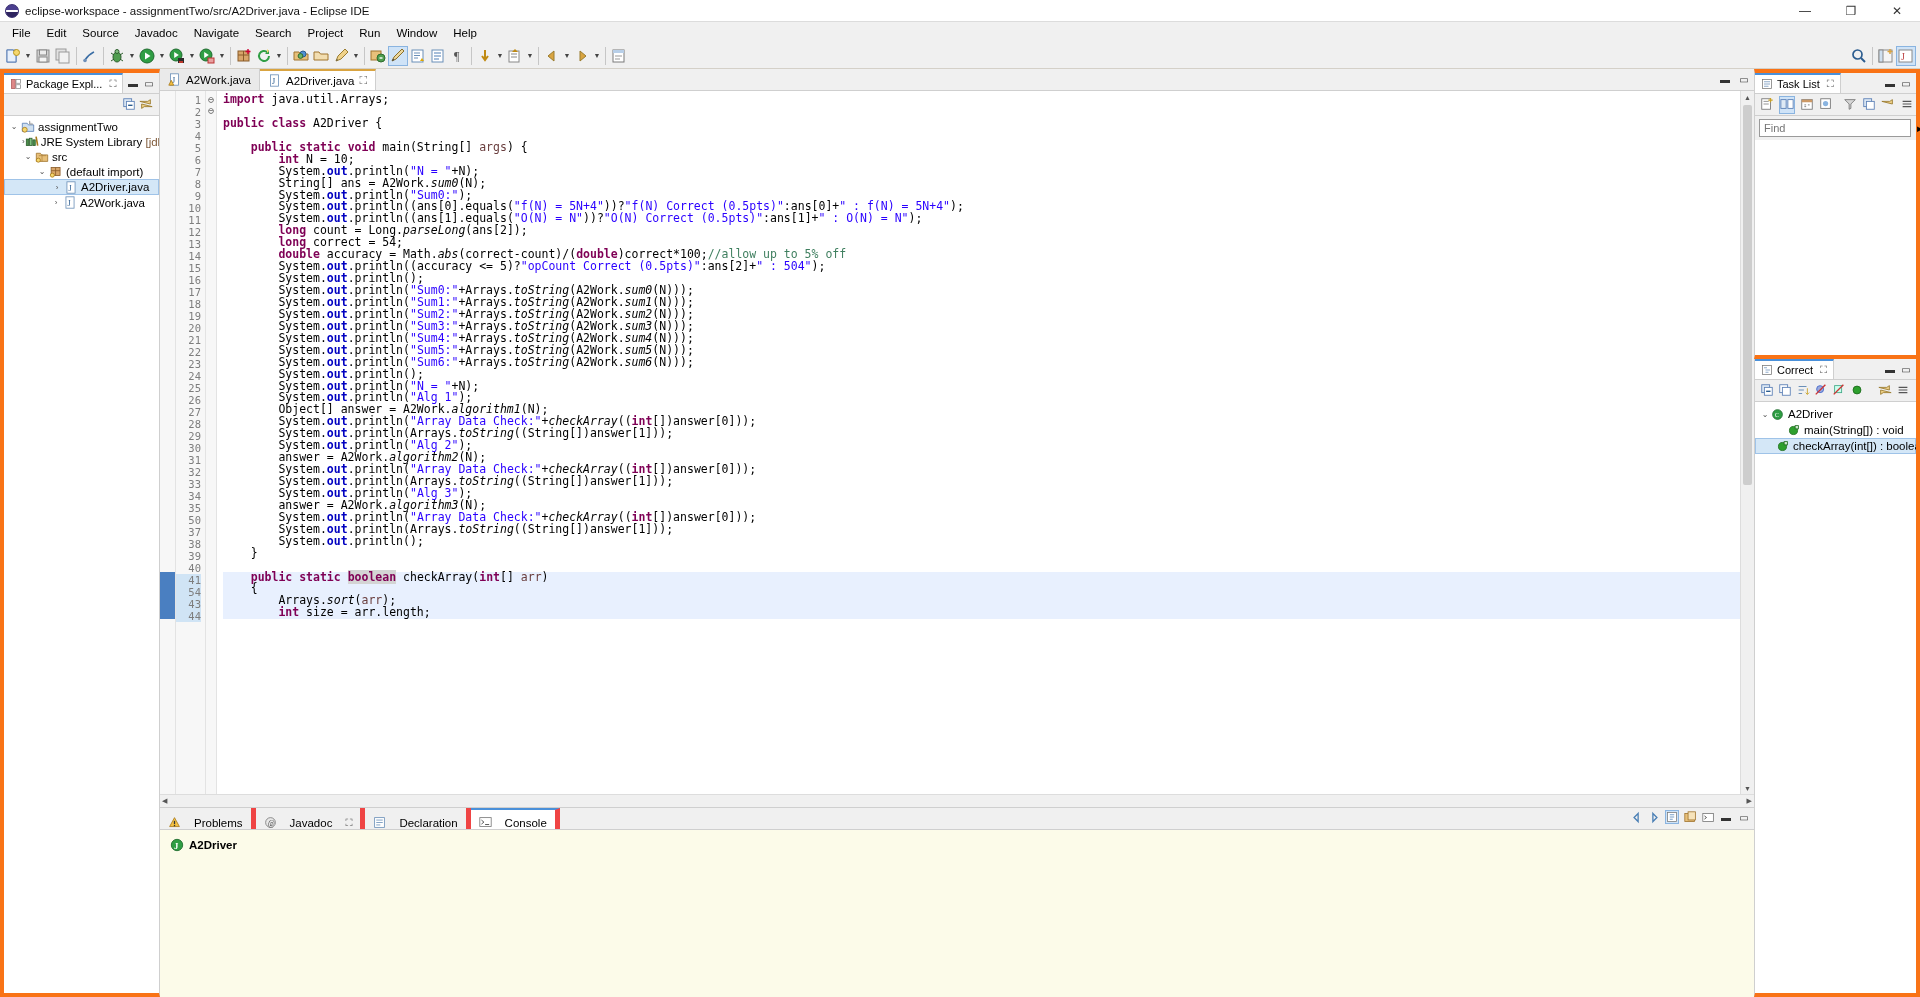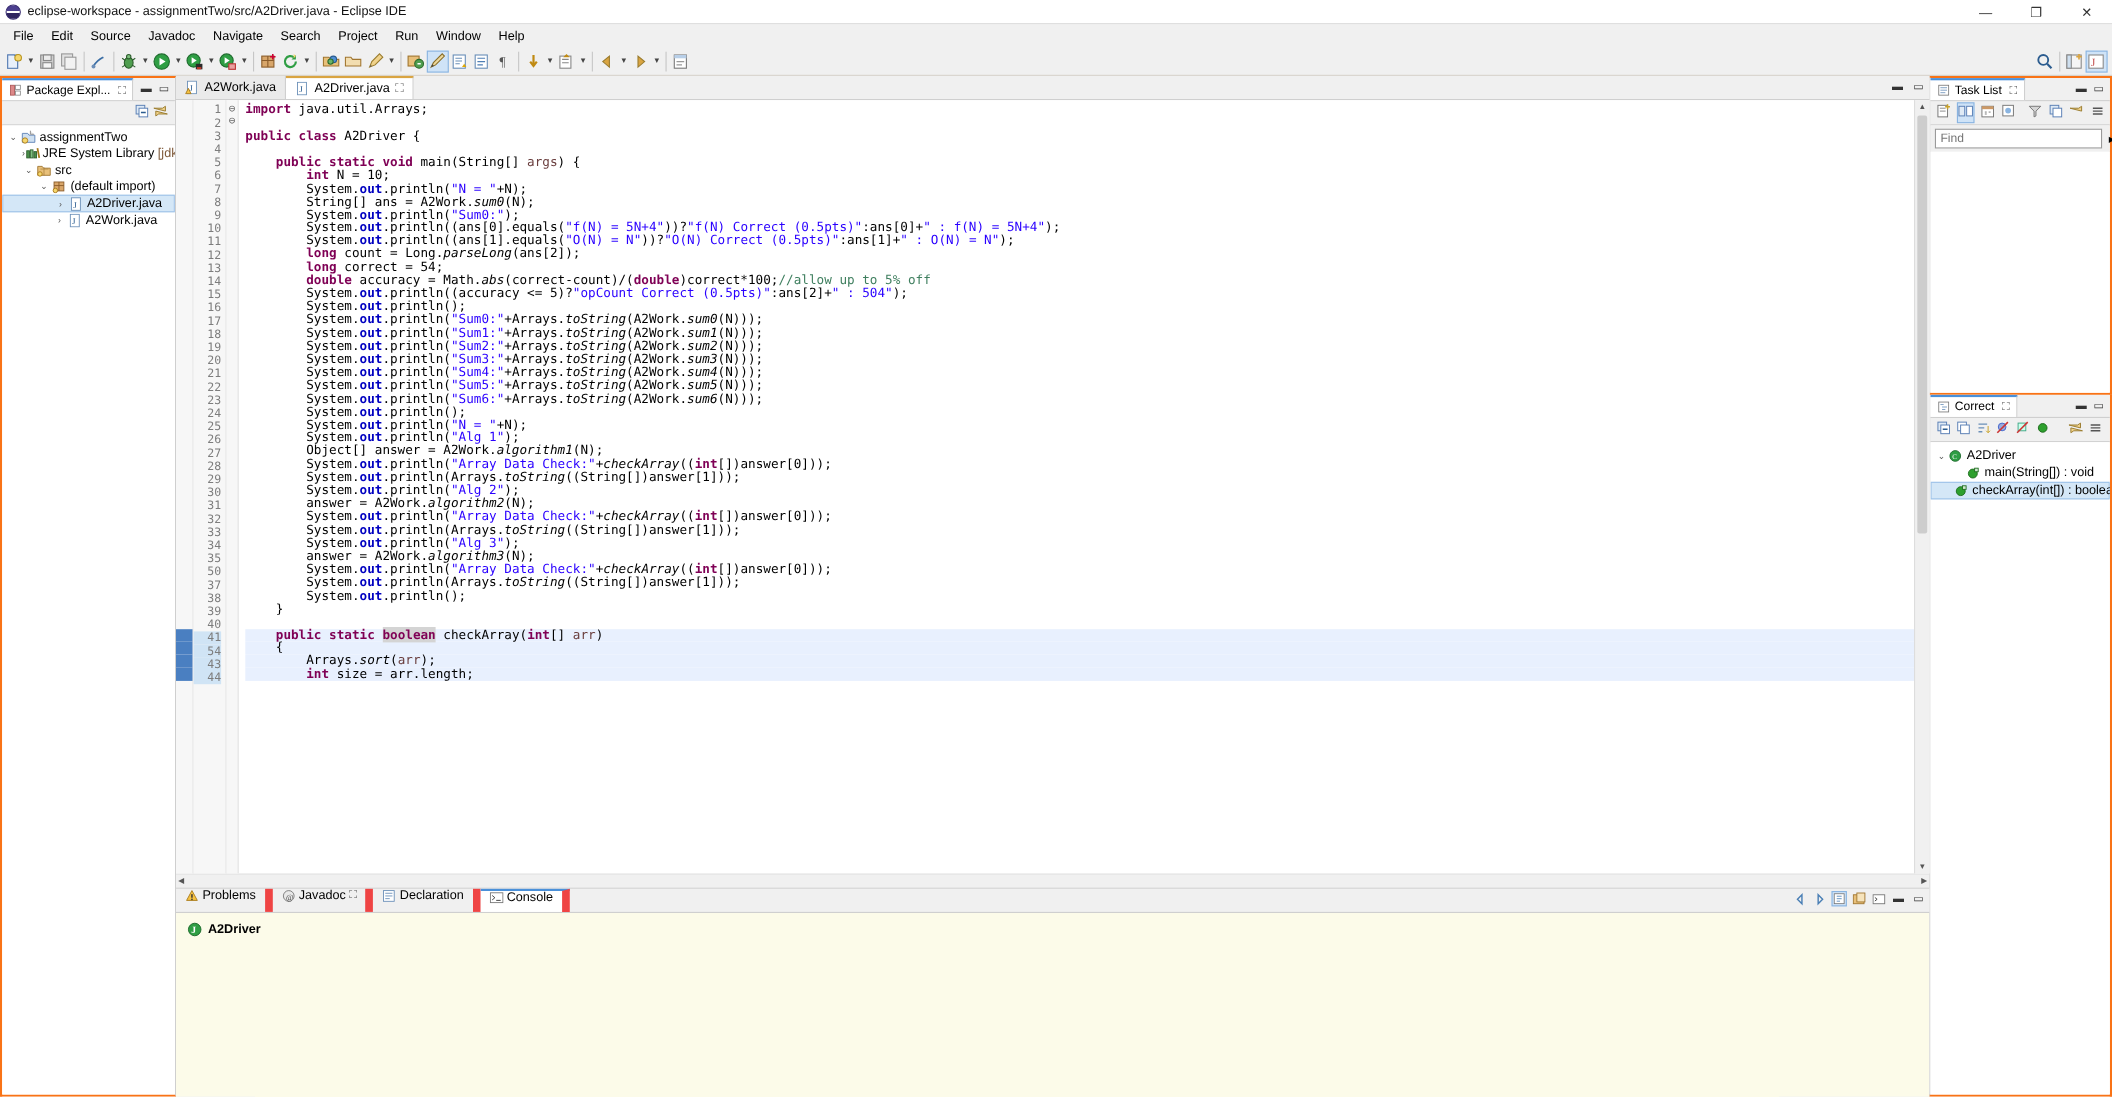--- a/index.html
+++ b/index.html
@@ -41,21 +41,21 @@
               font-size:7px;color:#444; }
   .tb-sep { width:1px;height:18px;background:#c6c6c6;margin:0 3px; }
   .tb-right { position:absolute; right:4px; top:0; height:26px; display:flex; align-items:center; }
   .tb-ico { width:16px;height:16px; display:block; }
   
   .workbench { display:flex; height:calc(997px - 22px - 21px - 26px); }
   .col-left { width:160px; display:flex; flex-direction:column; background:#f0f0f0; }
   .col-center { flex:1; display:flex; flex-direction:column; min-width:0; }
   .col-right { width:166px; display:flex; flex-direction:column; background:#f0f0f0; }
   
-  .view { display:flex; flex-direction:column; background:#fff; border:2px solid #f97316; }
+  .view { display:flex; flex-direction:column; background:#fff; border:4px solid #f97316; }
   .view-tabs {
     height:21px; background:#f0f0f0; display:flex; align-items:stretch; position:relative;
     border-bottom:1px solid #cfcfcf;
   }
   .vtab {
     display:flex;align-items:center;gap:4px;padding:0 6px;font-size:11px;
     background:#ffffff; border-top:2px solid #4a90d9;
     border-right:1px solid #cfcfcf;
   }
   .vtab .x { font-size:10px; color:#555; margin-left:3px; }
@@ -112,21 +112,21 @@
   .vscroll { width:14px; background:#f0f0f0; border-left:1px solid #ddd; position:relative; }
   .vscroll .thumb { position:absolute; left:2px; right:2px; background:#cdcdcd; border-radius:2px; }
   .vscroll .arrow { height:12px; display:flex;align-items:center;justify-content:center;font-size:7px;color:#555; }
   .hscroll { height:13px; background:#f0f0f0; border-top:1px solid #ddd; display:flex; align-items:center;
              justify-content:space-between; padding:0 2px; }
   .hscroll .arrow { font-size:7px; color:#555; }
   
   .bottom { height:190px; display:flex; flex-direction:column; border-top:1px solid #cfcfcf; background:#f0f0f0; }
   .btabs { height:22px; display:flex; align-items:stretch; background:#f0f0f0; position:relative;
            border-bottom:1px solid #cfcfcf; }
-  .btab { display:flex;align-items:flex-start;gap:3px;padding:0 8px;font-size:11.5px; border-right:7px solid #ef4444; }
+  .btab { display:flex;align-items:flex-end;gap:13px;padding:0 8px;font-size:11.5px; border-right:5px solid #ef4444; }
   .btab.active { background:#fff; border-top:2px solid #4a90d9; }
   .btab .x { font-size:10px;color:#555; }
   .btabs .bbtns { position:absolute; right:3px; top:2px; display:flex; gap:4px; align-items:center; }
   .console-body { flex:1; background:#fcfbe9; padding:8px 10px; font-size:11.5px; }
   .console-title { display:flex; align-items:center; gap:5px; font-weight:bold; font-size:11.5px; }
   
   .find-row { display:flex; align-items:center; gap:4px; padding:3px 4px; background:#f0f0f0; }
   .find-input { flex:1; height:18px; border:1px solid #9a9a9a; background:#fff; font-size:11px;
                 padding:0 4px; color:#777; }
   .find-row .lbl { font-size:11px; color:#000; padding:0 2px; }

